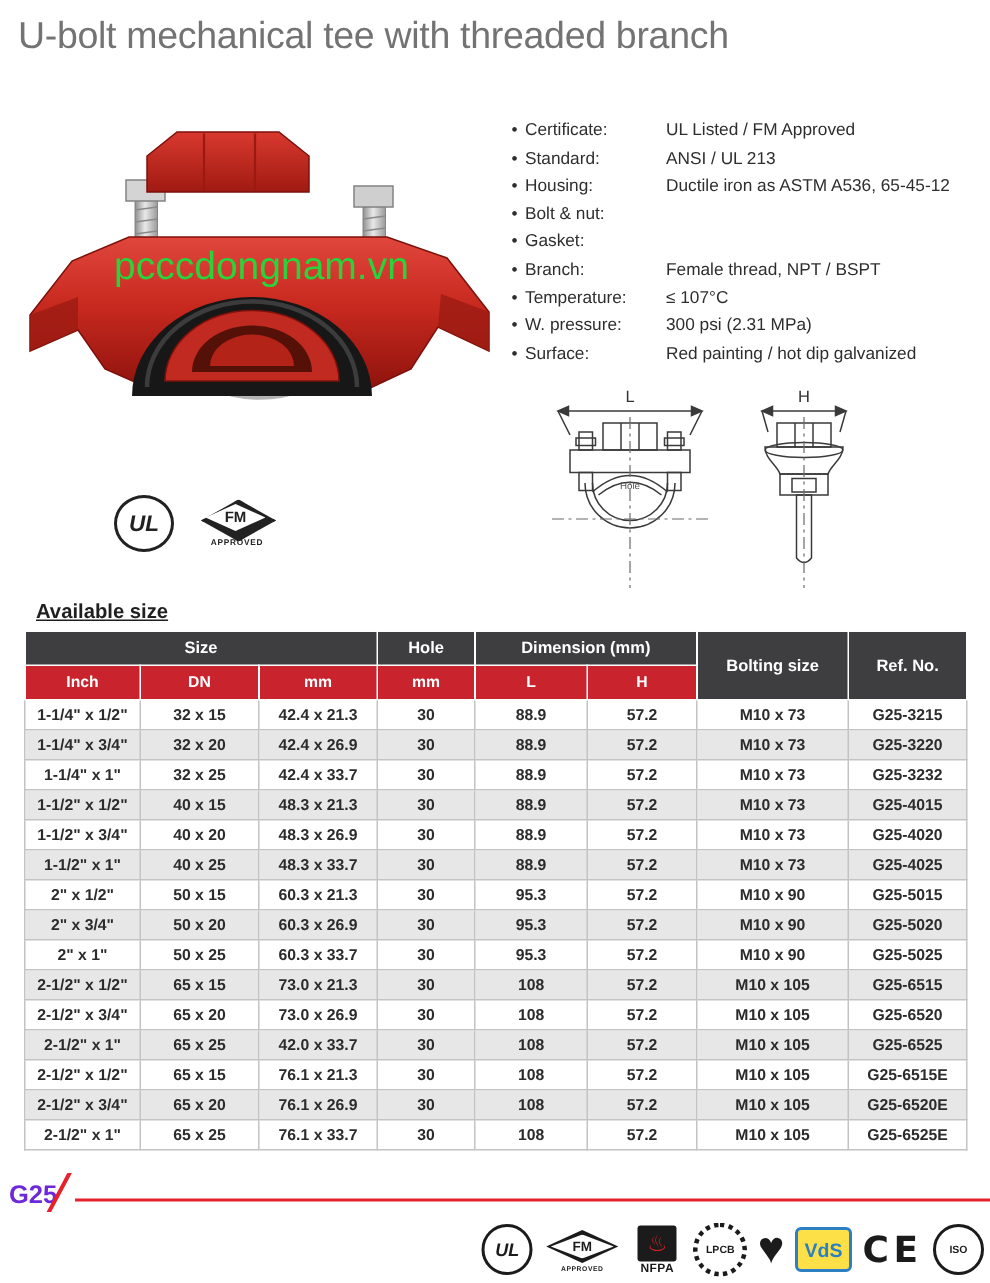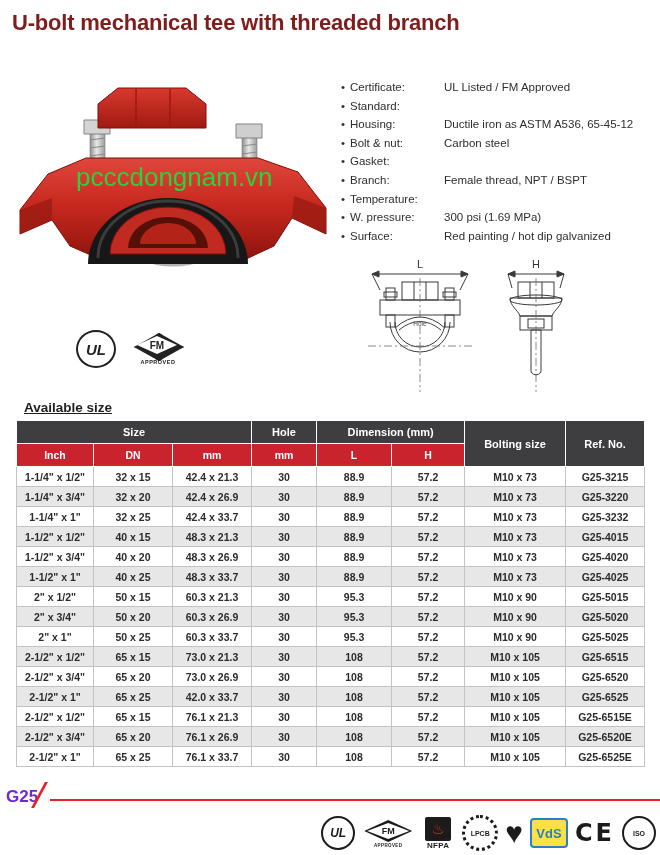--- a/index.html
+++ b/index.html
@@ -1,20 +1,20 @@
 <!DOCTYPE html>
 <html><head>
 <meta charset="utf-8">
 <style>
   html,body{margin:0;padding:0;background:#ffffff;}
   body{font-family:"Liberation Sans","DejaVu Sans",sans-serif;color:#2b2b2b;}
   #page{position:relative;width:660px;height:855px;background:#fff;overflow:hidden;}
 
   
-  .page-title{position:absolute;left:12px;top:10px;font-size:22px;font-weight:bold;color:#7f1d1d;letter-spacing:-0.2px;}
+  .page-title{position:absolute;left:12px;top:10px;font-size:25px;font-weight:normal;color:#737373;letter-spacing:-0.2px;}
 
   
   .photo-wrap{position:absolute;left:6px;top:58px;width:330px;height:275px;}
   .badges{position:absolute;left:76px;top:330px;display:flex;align-items:center;gap:10px;}
   .ul-badge{width:36px;height:34px;border:2px solid #222;border-radius:50%;display:flex;align-items:center;justify-content:center;font-weight:bold;font-size:15px;font-style:italic;color:#222;background:#fff;}
   .fm-badge{position:relative;width:64px;height:36px;display:flex;flex-direction:column;align-items:center;justify-content:center;}
   .fm-diamond{position:absolute;left:8px;top:2px;width:46px;height:24px;border:2px solid #222;transform:rotate(0deg);clip-path:polygon(0 50%,50% 0,100% 50%,50% 100%);background:#222;}
   .fm-diamond-inner{position:absolute;left:11px;top:5px;width:40px;height:18px;clip-path:polygon(0 50%,50% 0,100% 50%,50% 100%);background:#fff;display:flex;align-items:center;justify-content:center;font-size:10px;font-weight:bold;color:#222;}
   .fm-sub{position:absolute;top:28px;font-size:5.5px;font-weight:bold;letter-spacing:0.5px;color:#222;}
 
@@ -139,54 +139,55 @@
   <div class="specs">
   <div class="spec-row">
     <span class="spec-bullet">•</span>
     <span class="spec-label">Certificate:</span>
     <span class="spec-value">UL Listed / FM Approved</span>
   </div>
 
   <div class="spec-row">
     <span class="spec-bullet">•</span>
     <span class="spec-label">Standard:</span>
+    <span class="spec-value">ANSI / UL 213</span>
   </div>
 
   <div class="spec-row">
     <span class="spec-bullet">•</span>
     <span class="spec-label">Housing:</span>
     <span class="spec-value">Ductile iron as ASTM A536, 65-45-12</span>
   </div>
 
   <div class="spec-row">
     <span class="spec-bullet">•</span>
     <span class="spec-label">Bolt &amp; nut:</span>
-    <span class="spec-value">Carbon steel</span>
   </div>
 
   <div class="spec-row">
     <span class="spec-bullet">•</span>
     <span class="spec-label">Gasket:</span>
   </div>
 
   <div class="spec-row">
     <span class="spec-bullet">•</span>
     <span class="spec-label">Branch:</span>
     <span class="spec-value">Female thread, NPT / BSPT</span>
   </div>
 
   <div class="spec-row">
     <span class="spec-bullet">•</span>
     <span class="spec-label">Temperature:</span>
+    <span class="spec-value">≤ 107°C</span>
   </div>
 
   <div class="spec-row">
     <span class="spec-bullet">•</span>
     <span class="spec-label">W. pressure:</span>
-    <span class="spec-value">300 psi (1.69 MPa)</span>
+    <span class="spec-value">300 psi (2.31 MPa)</span>
   </div>
 
   <div class="spec-row">
     <span class="spec-bullet">•</span>
     <span class="spec-label">Surface:</span>
     <span class="spec-value">Red painting / hot dip galvanized</span>
   </div>
 </div>
 
   <div class="diagram" style="left:366px;top:256px;">

